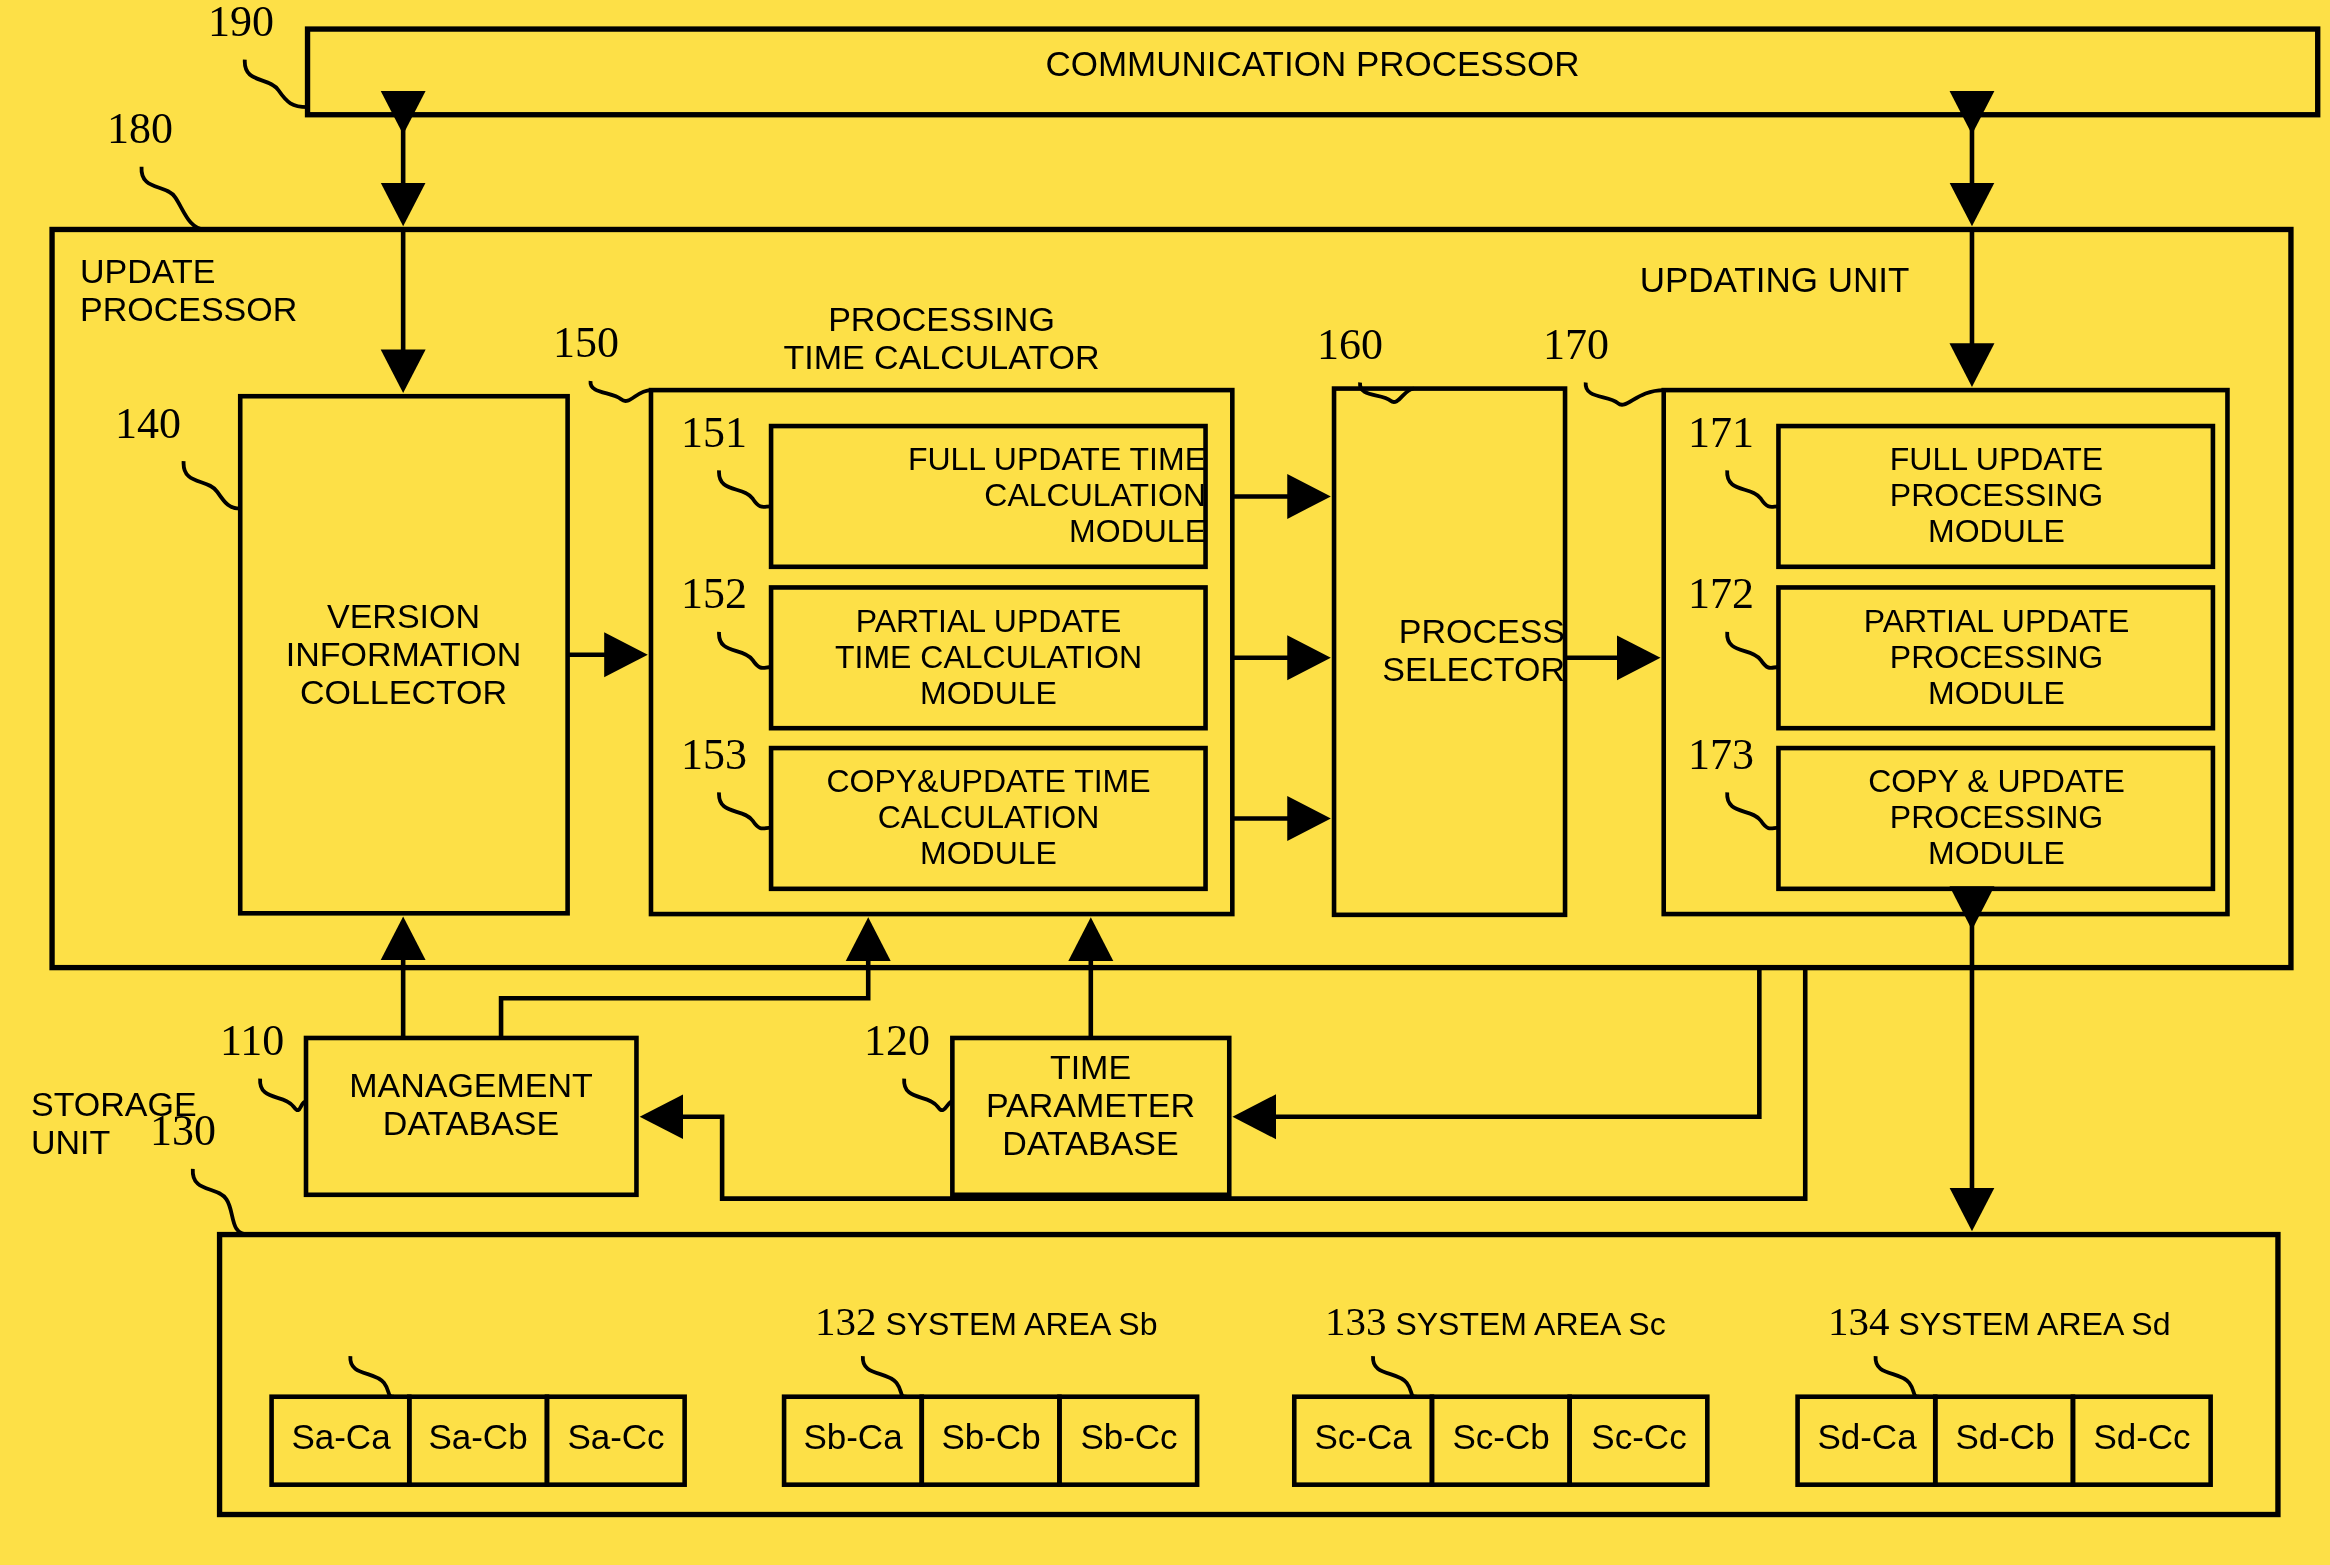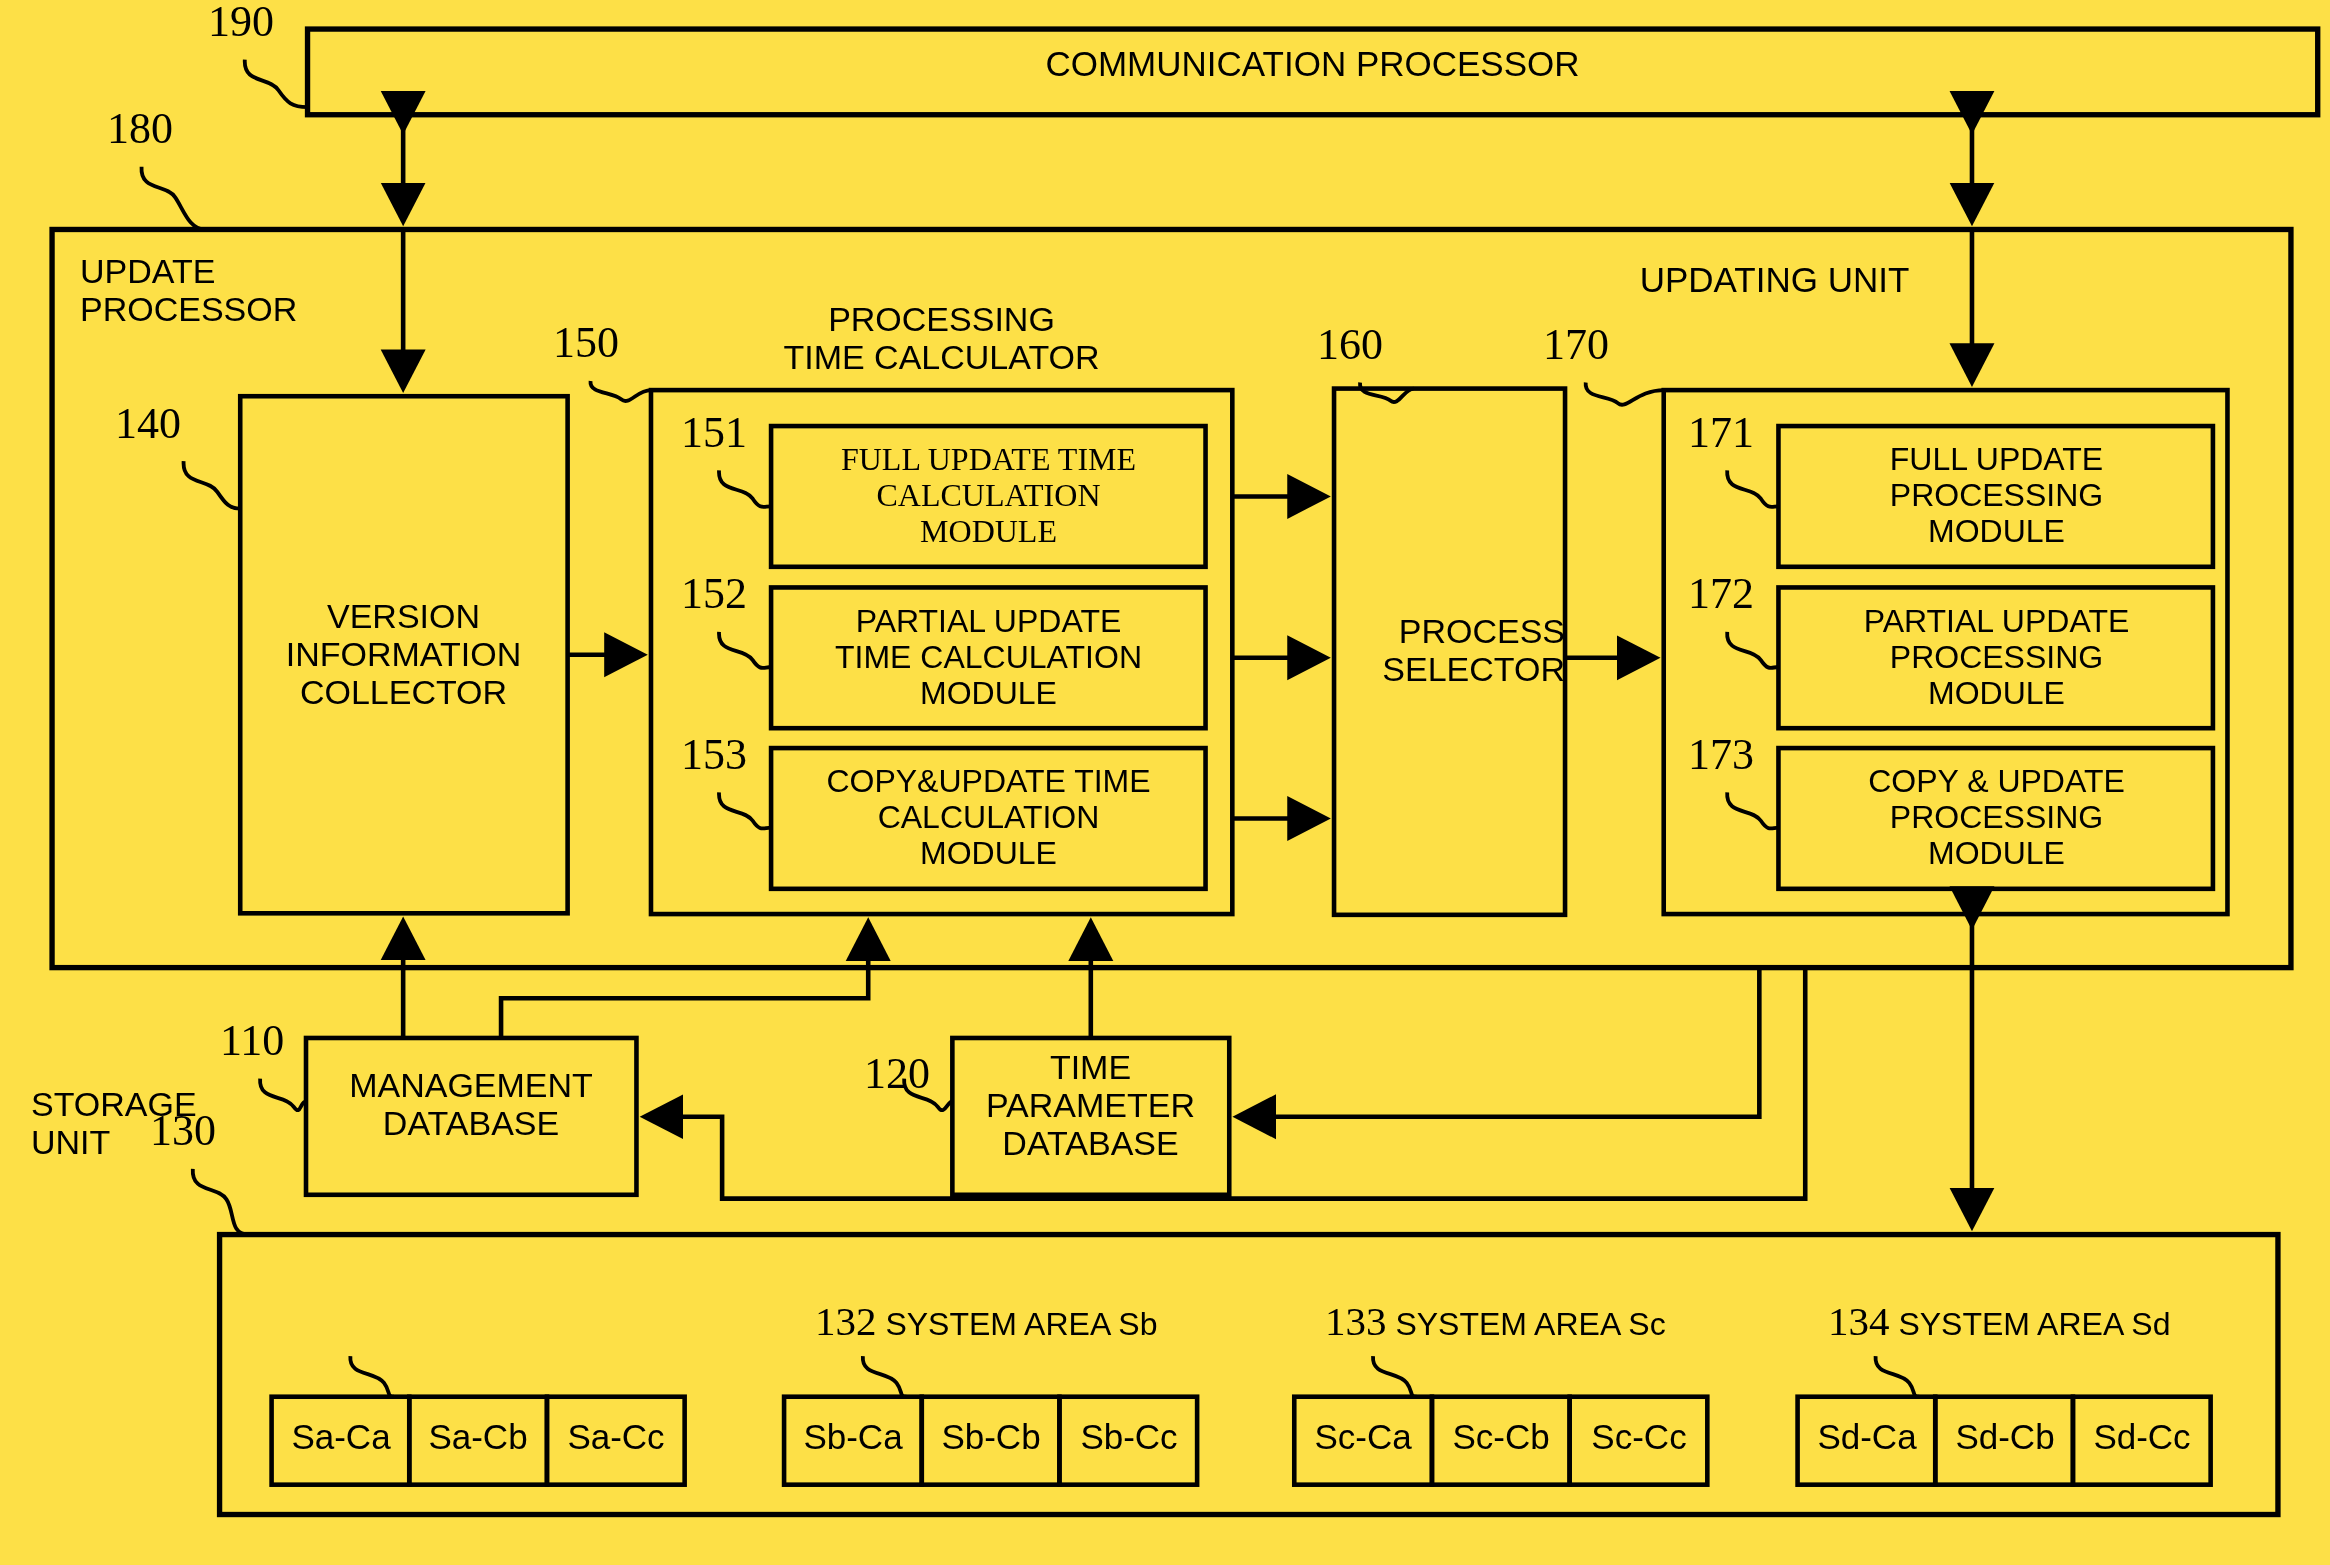--- a/index.html
+++ b/index.html
@@ -122,36 +122,36 @@
   <div class="num" style="left:553px;top:321px;">150</div>
   <div class="num" style="left:681px;top:411px;">151</div>
   <div class="num" style="left:681px;top:572px;">152</div>
   <div class="num" style="left:681px;top:733px;">153</div>
   <div class="num" style="left:1317px;top:323px;">160</div>
   <div class="num" style="left:1543px;top:323px;">170</div>
   <div class="num" style="left:1688px;top:411px;">171</div>
   <div class="num" style="left:1688px;top:572px;">172</div>
   <div class="num" style="left:1688px;top:733px;">173</div>
   <div class="num" style="left:220px;top:1019px;">110</div>
-  <div class="num" style="left:864px;top:1019px;margin-top:33px;">120</div>
+  <div class="num" style="left:864px;top:1019px;">120</div>
   <div class="num" style="left:150px;top:1109px;">130</div>
 
   <div class="lbl" style="left:318px;top:44px;width:1989px;text-align:center;font-size:35px;">COMMUNICATION PROCESSOR</div>
 
   <div class="lbl" style="left: 80px; top: 252px; width: 275px; text-align: left; font-size: 34px; white-space: pre-line;">UPDATE
 PROCESSOR</div>
 
   <div class="lbl" style="left: 240px; top: 597px; width: 327px; text-align: center; font-size: 34px; white-space: pre-line;">VERSION
 INFORMATION
 COLLECTOR</div>
 
   <div class="lbl" style="left: 651px; top: 300px; width: 581px; text-align: center; font-size: 34px; white-space: pre-line;">PROCESSING
 TIME CALCULATOR</div>
 
-  <div class="lbl" style="left: 771px; top: 442px; width: 435px; text-align: center; font-size: 32px; white-space: pre-line; font-family: Liberation Serif, serif;">FULL UPDATE TIME
+  <div class="lbl" style="left: 771px; top: 442px; width: 435px; text-align: right; font-size: 32px; white-space: pre-line;">FULL UPDATE TIME
 CALCULATION
 MODULE</div>
   <div class="lbl" style="left: 771px; top: 604px; width: 435px; text-align: center; font-size: 32px; white-space: pre-line;">PARTIAL UPDATE
 TIME CALCULATION
 MODULE</div>
   <div class="lbl" style="left: 771px; top: 764px; width: 435px; text-align: center; font-size: 32px; white-space: pre-line;">COPY&amp;UPDATE TIME
 CALCULATION
 MODULE</div>
 
   <div class="lbl" style="left: 1334px; top: 612px; width: 231px; text-align: right; font-size: 34px; white-space: pre-line;">PROCESS

